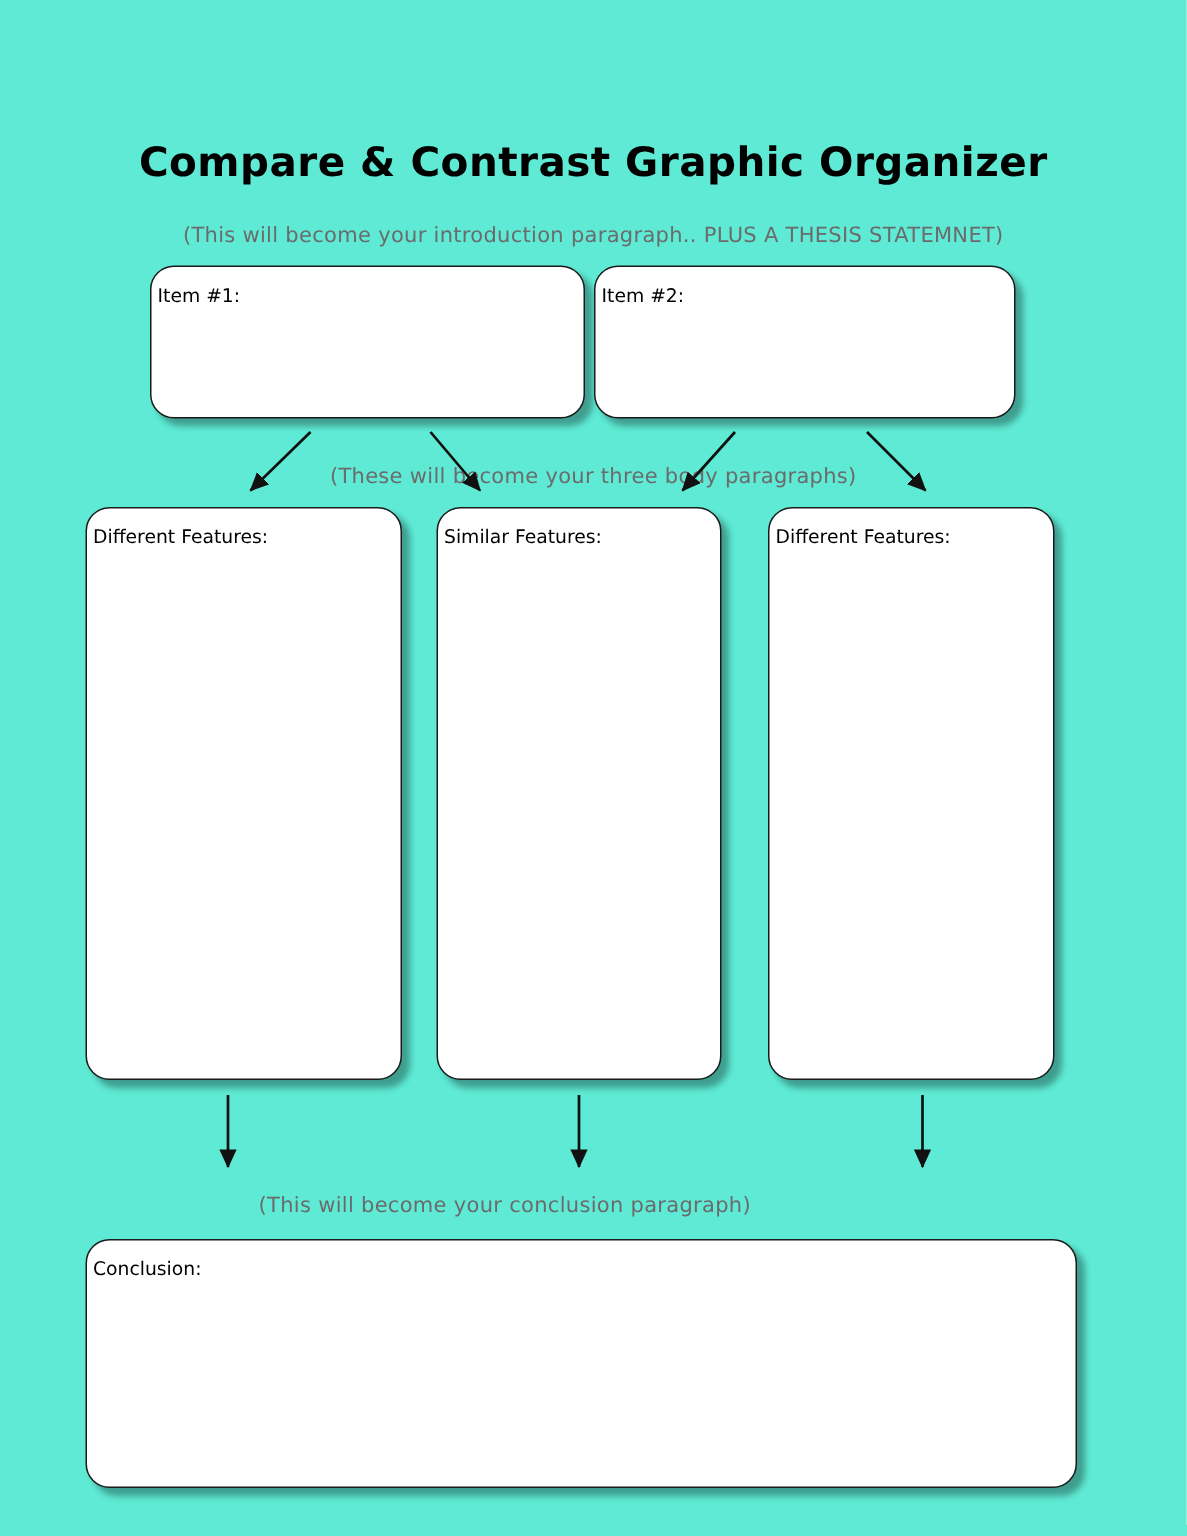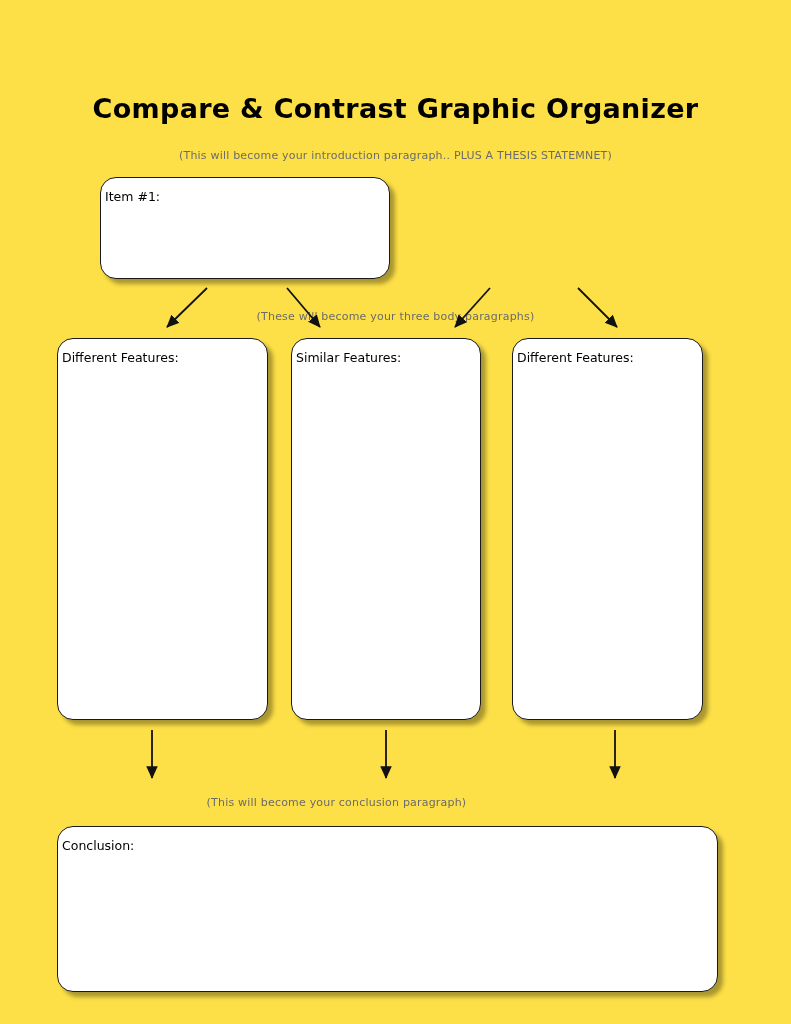--- a/index.html
+++ b/index.html
@@ -14,21 +14,21 @@
     font-family: "DejaVu Sans", sans-serif;
     color: #000000;
     overflow: hidden;
   }
 
   #sheet {
     position: absolute;
     left: 0; top: 0;
     width: 791px;
     height: 1024px;
-    background: #fde047;
+    background: #5eead4;
   }
 
   
   .title {
     position: absolute;
     left: 0;
     top: 93px;
     width: 791px;
     text-align: center;
     font-family: "DejaVu Sans", sans-serif;
@@ -36,21 +36,21 @@
     font-weight: bold;
     letter-spacing: 0.3px;
     color: #000;
   }
 
   
   .caption {
     position: absolute;
     text-align: center;
     font-family: "DejaVu Sans", sans-serif;
-    font-size: 11px;
+    font-size: 14px;
     color: #6b6b6b;
     letter-spacing: 0.2px;
     white-space: nowrap;
   }
   #caption-intro {
     left: 0;
     top: 149px;
     width: 791px;
   }
   #caption-body {
@@ -106,20 +106,23 @@
 <div id="sheet">
 
   <div class="title">Compare &amp; Contrast Graphic Organizer</div>
 
   <div class="caption" id="caption-intro">(This will become your introduction paragraph.. PLUS A THESIS STATEMNET)</div>
 
   <div class="box" id="box-item1">
     <span class="box-label">Item #1:</span>
   </div>
 
+  <div class="box" id="box-item2">
+    <span class="box-label">Item #2:</span>
+  </div>
 
   <div class="caption" id="caption-body">(These will become your three body paragraphs)</div>
 
   <div class="box" id="box-diff1">
     <span class="box-label">Different Features:</span>
   </div>
 
   <div class="box" id="box-similar">
     <span class="box-label">Similar Features:</span>
   </div>

